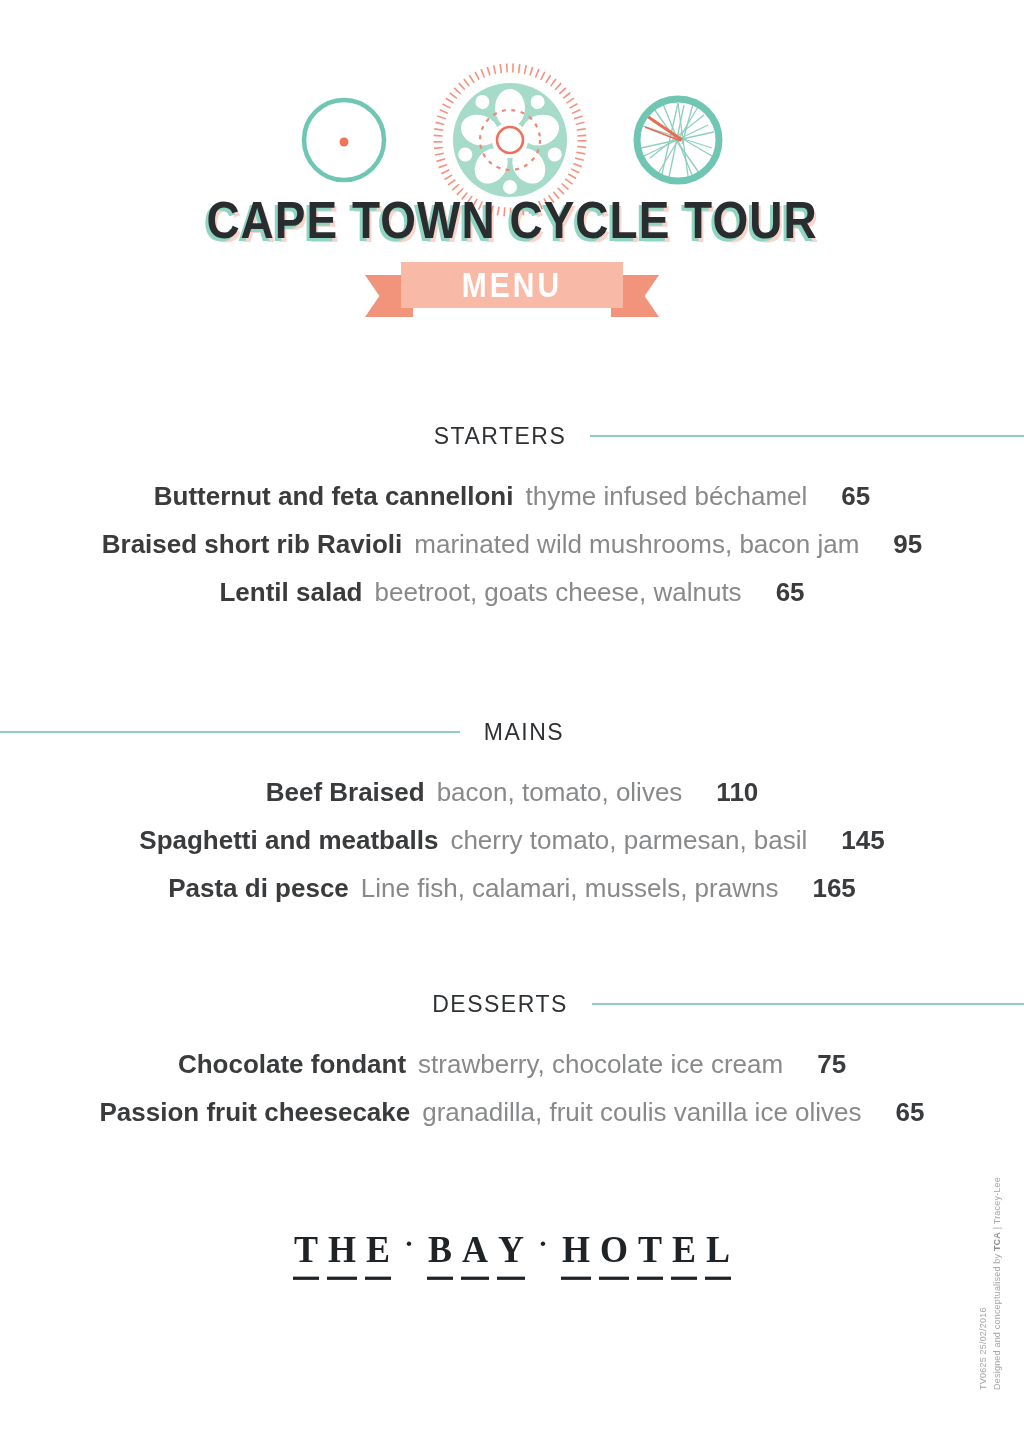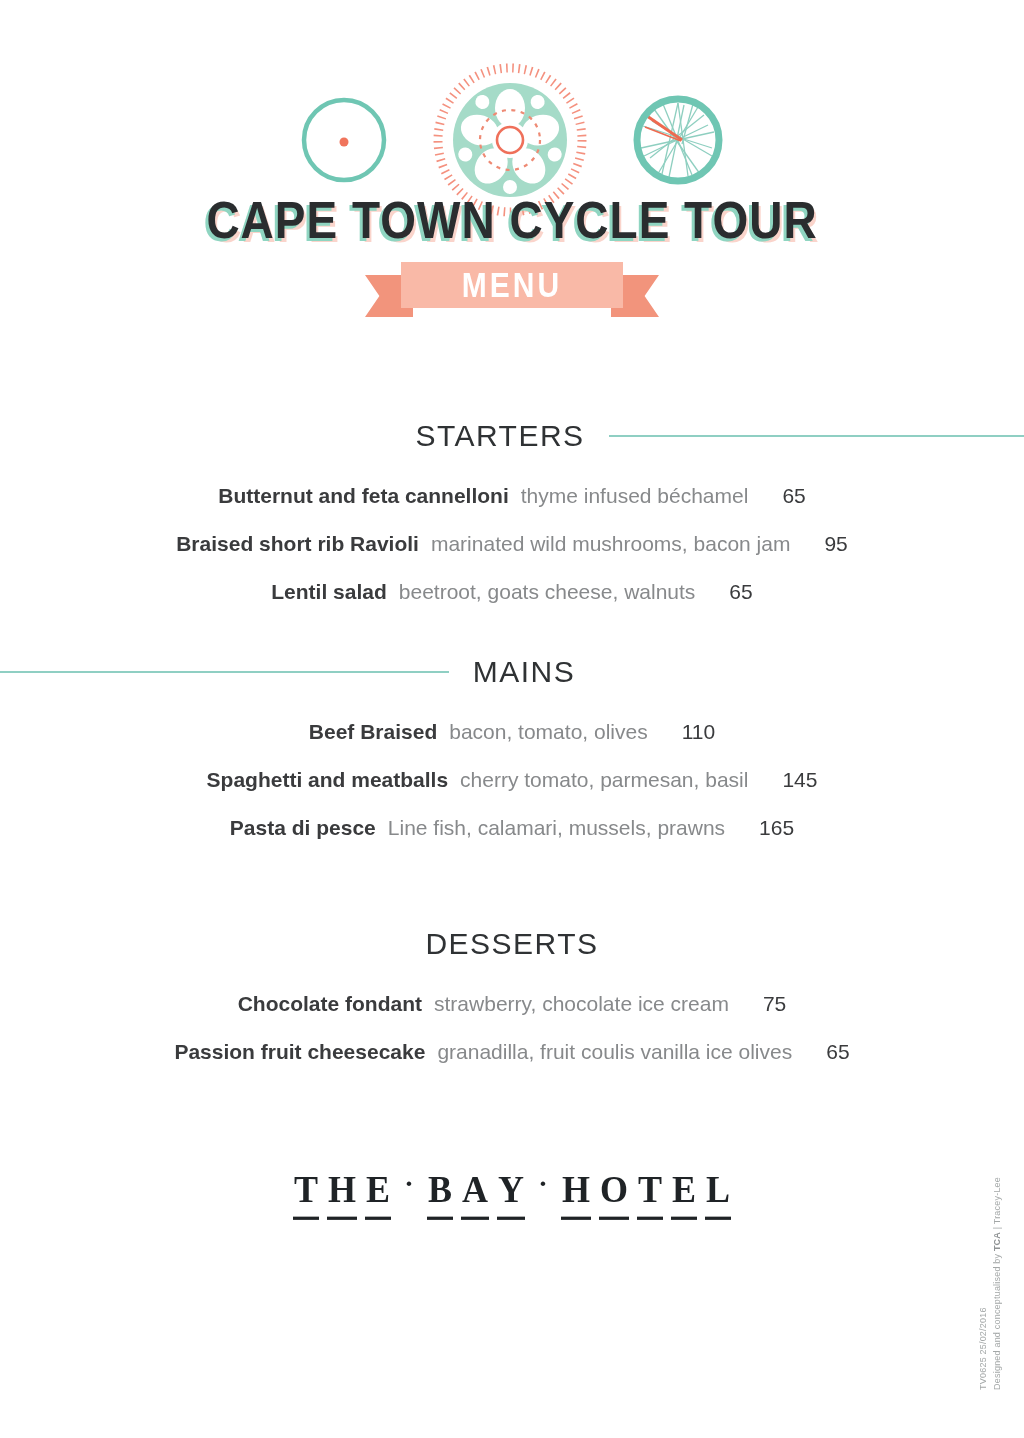--- a/index.html
+++ b/index.html
@@ -18,35 +18,35 @@
         display:flex;align-items:center;justify-content:center;}
   .ribbon-band span{color:#ffffff;font-size:30px;font-weight:800;letter-spacing:3px;
         transform:scaleY(1.15);display:inline-block;}
   .wing{position:absolute;top:13px;width:48px;height:42px;background:#f2947c;z-index:1;}
   .wing-left{left:-36px;clip-path:polygon(0 0,100% 0,100% 100%,0 100%,30% 50%);}
   .wing-right{right:-36px;clip-path:polygon(0 0,100% 0,70% 50%,100% 100%,0 100%);}
 
   
   .section-header{display:flex;align-items:center;}
   .sh-spacer{flex:1;}
-  .sh-title{font-size:30px;color:#2f3234;letter-spacing:1.5px;line-height:26px;}
+  .sh-title{font-size:23px;color:#2f3234;letter-spacing:1.5px;line-height:26px;}
   .sh-line{flex:1;height:2px;background:#8fcfc3;}
   .line-right .sh-line{margin-left:24px;}
   .line-left  .sh-line{margin-right:24px;}
 
   #sec-starters .section-header{margin-top:115px;}
-  #sec-mains    .section-header{margin-top:56px;}
-  #sec-desserts .section-header{margin-top:92px;flex-direction:column;}
+  #sec-mains    .section-header{margin-top:116px;}
+  #sec-desserts .section-header{margin-top:92px;}
   .menu-list{margin-top:36px;}
 
   .menu-row{display:flex;justify-content:center;align-items:baseline;
-        margin-bottom:26px;font-size:21px;line-height:22px;}
+        margin-bottom:26px;font-size:26px;line-height:22px;}
   .item-name{font-weight:700;color:#3a3b3d;}
   .item-desc{color:#87898b;margin-left:12px;}
-  .item-price{font-weight:400;color:#3a3b3d;margin-left:34px;}
+  .item-price{font-weight:700;color:#3a3b3d;margin-left:34px;}
 
   
   .hotel-logo{margin-top:108px;text-align:center;color:#1f2326;white-space:nowrap;}
   .hotel-logo .letter{display:inline-block;font-family:"Liberation Serif",serif;font-weight:700;
         font-size:36px;line-height:36px;transform:scaleY(1.08);
         border-bottom:3px solid #1f2326;padding:0 1px 8px;margin:0 4px;}
   .hotel-logo .dot{display:inline-block;font-size:17px;vertical-align:12px;margin:0 11px;color:#1f2326;}
 
   
   .credit{position:absolute;right:19px;bottom:48px;writing-mode:vertical-lr;transform:rotate(180deg);

